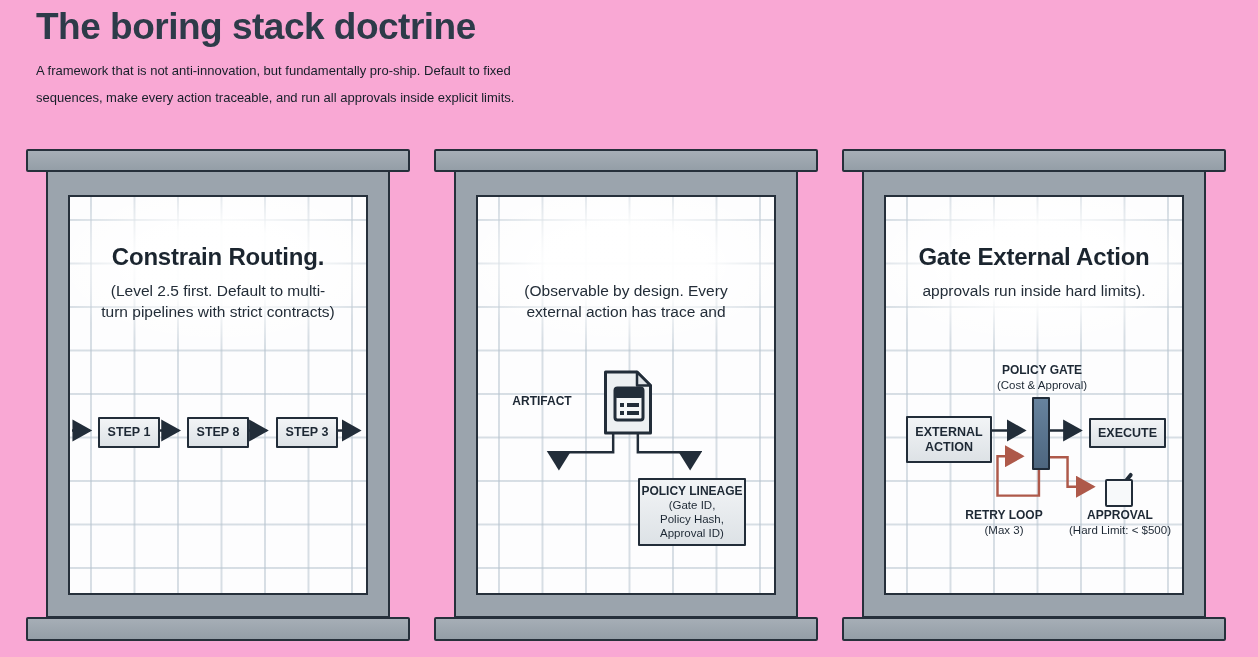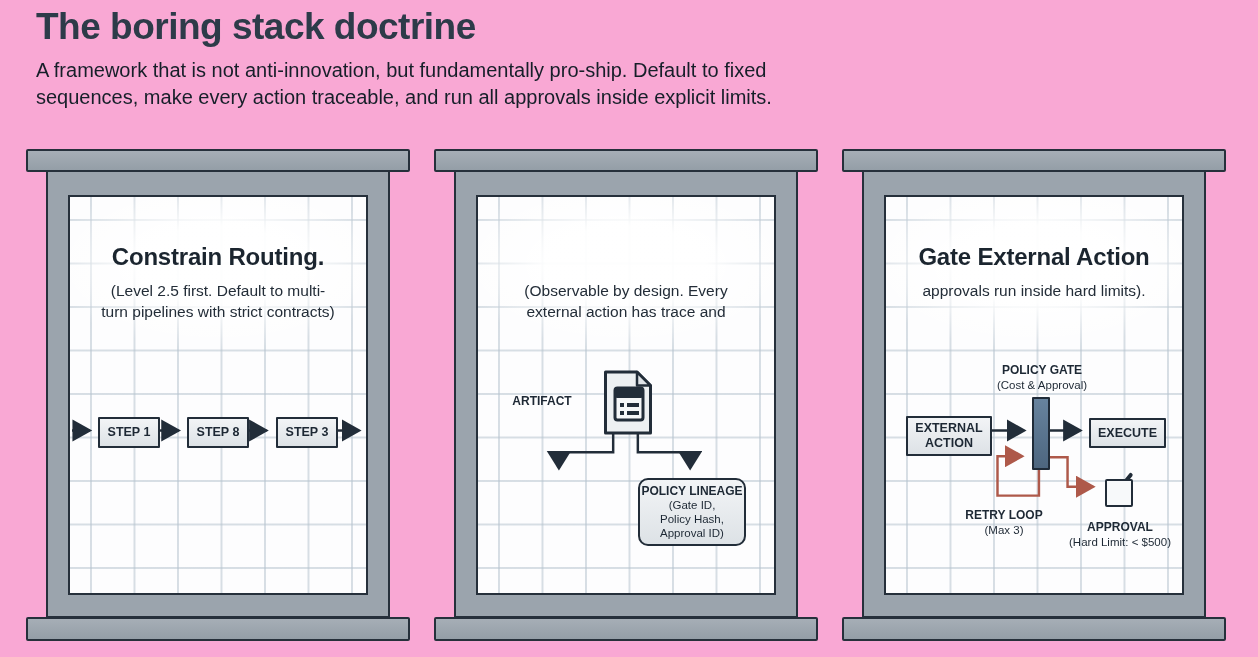--- a/index.html
+++ b/index.html
@@ -6,21 +6,21 @@
   .canvas{
     position:relative;width:1258px;height:657px;background:#f9a8d4;overflow:hidden;
     font-family:"Liberation Sans","DejaVu Sans",sans-serif;color:#1d2834;
   }
   
   .page-title{
     position:absolute;left:36px;top:6px;font-size:37px;font-weight:600;
     color:#2d3b49;letter-spacing:-0.5px;
   }
   .page-subtitle{
-    position:absolute;left:36px;top:57px;font-size:20px;font-weight:400;
+    position:absolute;left:36px;top:57px;font-size:13px;font-weight:400;
     color:#161f29;line-height:27px;
   }
   
   .panel{position:absolute;top:149px;width:384px;height:492px;}
   .lintel,.plinth{
     position:absolute;left:0;width:384px;height:23px;box-sizing:border-box;
     background:linear-gradient(180deg,#a6aeb6,#949ea7);
     border:2.5px solid #26303b;border-radius:2px;z-index:3;
   }
   .lintel{top:0;}
@@ -142,21 +142,21 @@
           <path d="M3.5,2 H35 L48.5,15.5 V63 H3.5 Z" fill="#edf0f2" stroke="#222d39" stroke-width="3" stroke-linejoin="round"></path>
           <path d="M35,2 V15.5 H48.5 Z" fill="#e0e4e8" stroke="#222d39" stroke-width="2.5" stroke-linejoin="round"></path>
           <rect x="13" y="18" width="28" height="32" rx="2.5" fill="#f5f7f8" stroke="#222d39" stroke-width="3"></rect>
           <rect x="13" y="18" width="28" height="10" rx="2" fill="#222d39"></rect>
           <rect x="18" y="33" width="4" height="4" fill="#222d39"></rect>
           <rect x="25" y="33" width="12" height="4" fill="#222d39"></rect>
           <rect x="18" y="41" width="4" height="4" fill="#222d39"></rect>
           <rect x="25" y="41" width="12" height="4" fill="#222d39"></rect>
         </svg>
 
-        <div class="dbox" style="left:160px;top:281px;width:108px;height:68px;border-radius:10px;">
+        <div class="dbox" style="left:160px;top:281px;width:108px;height:68px;">
           <span class="btitle">POLICY LINEAGE</span>
           <span class="small">(Gate ID,</span>
           <span class="small">Policy Hash,</span>
           <span class="small">Approval ID)</span>
         </div>
       </div>
     </div>
   </div>
 
   <div class="panel" style="left:842px;">
@@ -190,33 +190,33 @@
 
           <path d="M155,271 V302 H113 V262 H138" stroke="#ae594a" stroke-width="2.5" fill="none" marker-end="url(#ahr)"></path>
 
           <path d="M164,263 H184 V293 H210" stroke="#ae594a" stroke-width="2.5" fill="none" marker-end="url(#ahr)"></path>
 
           <path d="M224,294 L231,302 L248,281" stroke="#222d39" stroke-width="4" fill="none" stroke-linecap="round" stroke-linejoin="round"></path>
         </svg>
 
         <div class="gate-bar" style="left:146px;top:200px;width:18px;height:73px;"></div>
 
-        <div class="dbox" style="left:20px;top:219px;width:86px;height:40px;">
+        <div class="dbox" style="left:20px;top:219px;width:86px;height:47px;">
           <span>EXTERNAL</span>
           <span>ACTION</span>
         </div>
         <div class="dbox" style="left:203px;top:221px;width:77px;height:30px;">EXECUTE</div>
 
         <div class="checkbox" style="left:219px;top:282px;"></div>
 
         <div class="lbl" style="left:58px;top:311px;width:120px;">
           <div>RETRY LOOP</div>
           <div class="small">(Max 3)</div>
         </div>
-        <div class="lbl" style="left:168px;top:311px;width:132px;margin-top:12px;">
+        <div class="lbl" style="left:168px;top:311px;width:132px;">
           <div>APPROVAL</div>
           <div class="small">(Hard Limit: &lt; $500)</div>
         </div>
       </div>
     </div>
   </div>
 
 </div>
 
 </body></html>

